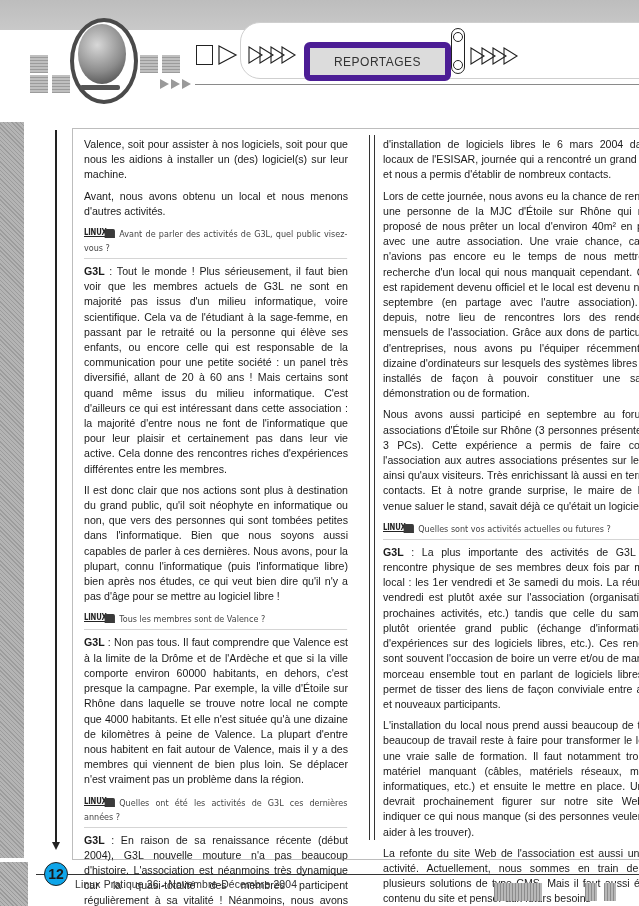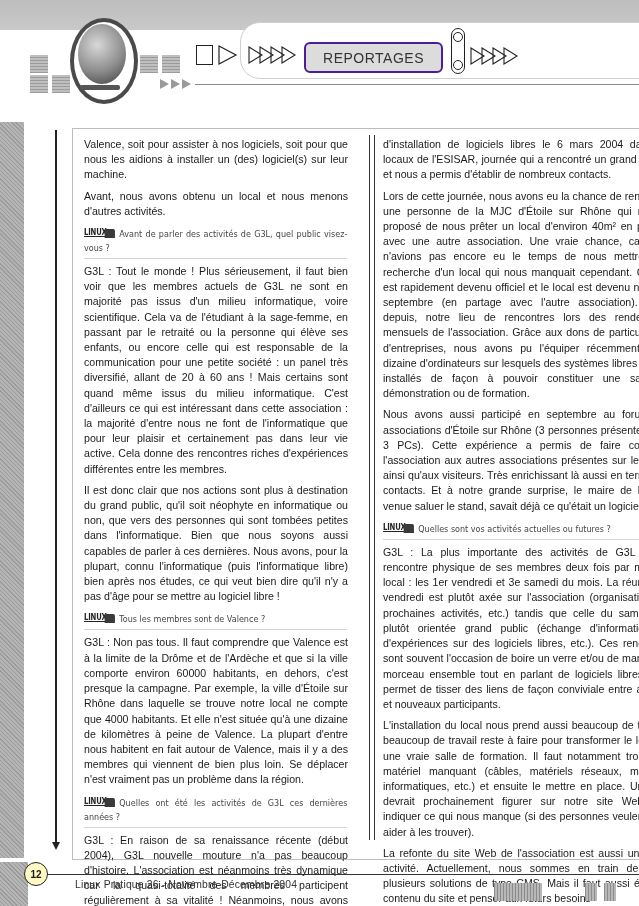--- a/index.html
+++ b/index.html
@@ -38,23 +38,23 @@
     position: absolute; left: 80px; top: 85px; width: 40px; height: 5px;
     background: #555; border-radius: 2px;
   }
   .shape-square {
     position: absolute; left: 196px; top: 45px; width: 15px; height: 18px;
     border: 1.3px solid #222;
   }
   .tri-svg { position: absolute; }
   .section-label {
     position: absolute; left: 304px; top: 42px; width: 135px; height: 27px;
-    border-radius: 6px; background: #dcdcdc; border: 2px solid #4c1d95;
+    border-radius: 6px; background: #dcdcdc; border: 6px solid #4c1d95;
     display: flex; align-items: center; justify-content: center;
-    font-size: 14px; letter-spacing: .5px; color: #333;
+    font-size: 12px; letter-spacing: .5px; color: #333;
   }
   .pill {
     position: absolute; left: 451px; top: 28px; width: 12px; height: 44px;
     border: 1.3px solid #222; border-radius: 8px;
   }
   .pill::before, .pill::after {
     content: ""; position: absolute; left: 1px; width: 8px; height: 8px;
     border: 1.2px solid #222; border-radius: 50%;
   }
   .pill::before { top: 3px; }
@@ -108,31 +108,31 @@
     width: 36px; height: 12px; position: relative;
   }
   .logo .ltext {
     position: absolute; left: 0; top: -1px; font-size: 8px; font-weight: bold;
     letter-spacing: -.2px; color: #222; text-decoration: underline;
   }
   .logo .lbox {
     position: absolute; right: 0; top: 2px; width: 12px; height: 9px;
     background: #3a3a3a; border-radius: 2px 2px 0 0;
   }
-  .g3l { font-weight: normal; margin-top: 25px; }
+  .g3l { font-weight: bold; margin-top: 25px; }
 
   
   .foot-rule {
     position: absolute; left: 36px; top: 874px; width: 603px; height: 1px; background: #333;
   }
   .page-circle {
-    position: absolute; left: 24px; top: 862px; width: 22px; height: 22px;
-    border: 1.3px solid #222; border-radius: 50%; background: #fef9c3;
+    position: absolute; left: 44px; top: 862px; width: 22px; height: 22px;
+    border: 1.3px solid #222; border-radius: 50%; background: #0ea5e9;
     display: flex; align-items: center; justify-content: center;
-    font-size: 10px; font-weight: bold;
+    font-size: 14px; font-weight: bold;
   }
   .foot-text {
     position: absolute; left: 75px; top: 878px; font-size: 11.5px; color: #333;
     letter-spacing: .2px; transform: scaleX(.9); transform-origin: left;
   }
   .foot-grid {
     position: absolute; top: 883px; height: 18px;
     background: repeating-linear-gradient(90deg, #8c8c8c 0 1px, #b8b8b8 1px 3px);
   }
   .foot-block-left {

